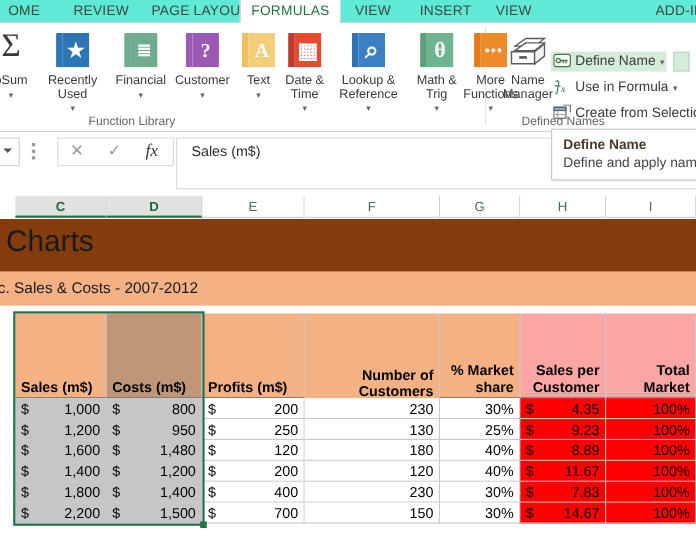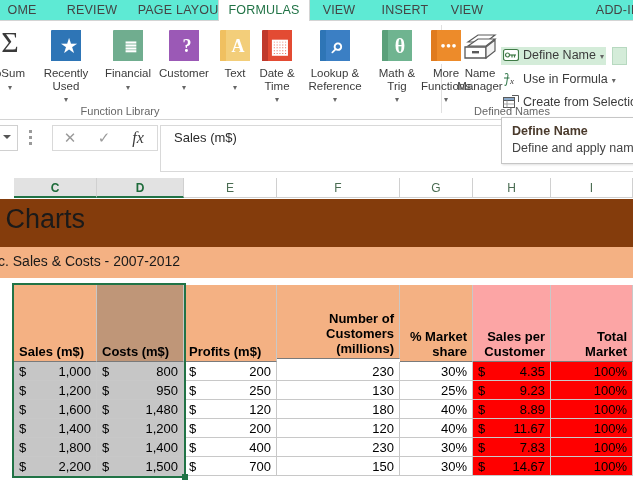--- a/index.html
+++ b/index.html
@@ -330,21 +330,21 @@
         <div class="cell hcell sel-fill" style="left: 97px; top: 86px; width: 87px; height: 77px;">
           <div class="lines" style="right: auto; left: 5px; text-align: right;">
             <div>Costs (m$)</div>
           </div>
         </div>
         <div class="cell hcell " style="left: 184px; top: 86px; width: 93px; height: 77px;">
           <div class="lines" style="right: auto; left: 5px; text-align: left;">
             <div>Profits (m$)</div>
           </div>
         </div>
-        <div class="cell hcell " style="left: 277px; top: 86px; width: 123px; height: 74px;">
+        <div class="cell hcell " style="left: 277px; top: 86px; width: 123px; height: 96px;">
           <div class="lines" style="right: 5px;">
             <div>Number of</div>
             <div>Customers</div>
             <div>(millions)</div>
           </div>
         </div>
         <div class="cell hcell " style="left: 400px; top: 86px; width: 73px; height: 77px;">
           <div class="lines" style="right: 5px;">
             <div>% Market</div>
             <div>share</div>

